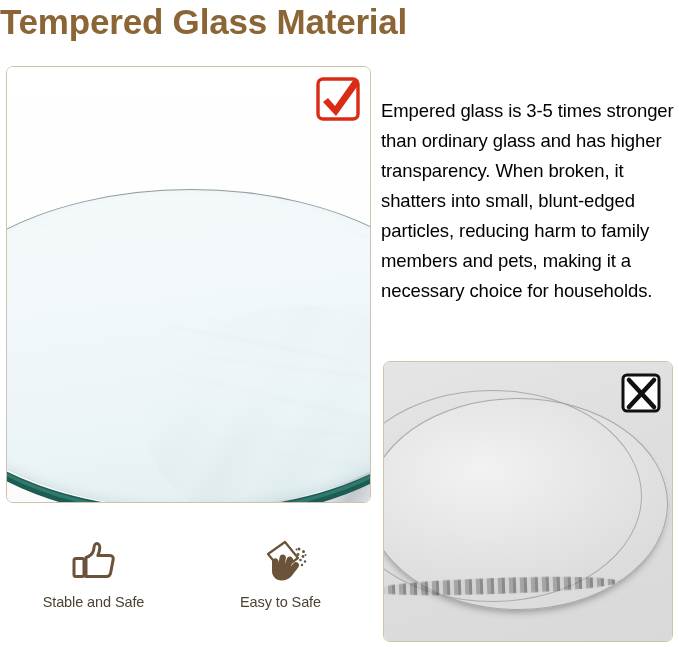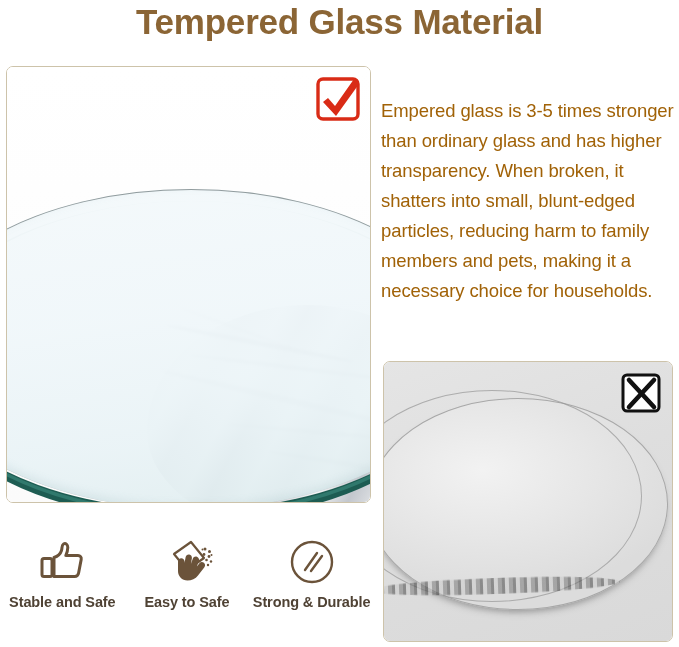--- a/index.html
+++ b/index.html
@@ -20,21 +20,21 @@
   }
 
   
   .page-title {
     position: absolute;
     left: 0;
     top: 0px;
     width: 679px;
     height: 52px;
     line-height: 44px;
-    text-align: center;
+    text-align: left;
     font-size: 35px;
     font-weight: bold;
     letter-spacing: -0.2px;
     color: #8b6535;
     white-space: nowrap;
   }
 
   
   .panel {
     position: absolute;
@@ -227,35 +227,34 @@
   .badge-x svg { display: block; width: 100%; height: 100%; }
 
   
   .desc {
     position: absolute;
     left: 381px;
     top: 96px;
     width: 296px;
     font-size: 18.5px;
     line-height: 30px;
-    color: #a16207;
+    color: #000000;
     letter-spacing: -0.1px;
   }
 
   
   .features {
     position: absolute;
     left: 0;
     top: 534px;
     width: 374px;
     height: 96px;
     display: flex;
     justify-content: space-around;
     align-items: flex-start;
-    font-weight: bold;
   }
   .feature {
     width: 124px;
     display: flex;
     flex-direction: column;
     align-items: center;
   }
   .feature-icon {
     width: 56px;
     height: 56px;
@@ -359,26 +358,16 @@
             <circle cx="50" cy="24.5" r="1.2"></circle>
             <circle cx="47" cy="28" r="1.2"></circle>
             <circle cx="41.5" cy="12.5" r="1"></circle>
             <circle cx="50.5" cy="18" r="1"></circle>
           </g>
         </svg>
       </div>
       <div class="feature-label">Easy to Safe</div>
     </div>
 
-    <div class="feature">
-      <div class="feature-icon">
-        <svg width="48" height="48" viewBox="0 0 48 48" xmlns="http://www.w3.org/2000/svg" fill="none" stroke="#6b533a" stroke-width="2.4" stroke-linecap="round">
-          <circle cx="24" cy="24" r="20"></circle>
-          <path d="M17 32 L29 15"></path>
-          <path d="M23 33 L34 18"></path>
-        </svg>
-      </div>
-      <div class="feature-label">Strong &amp; Durable</div>
-    </div>
 
   </div>
 
 </div>
 
 </body></html>

